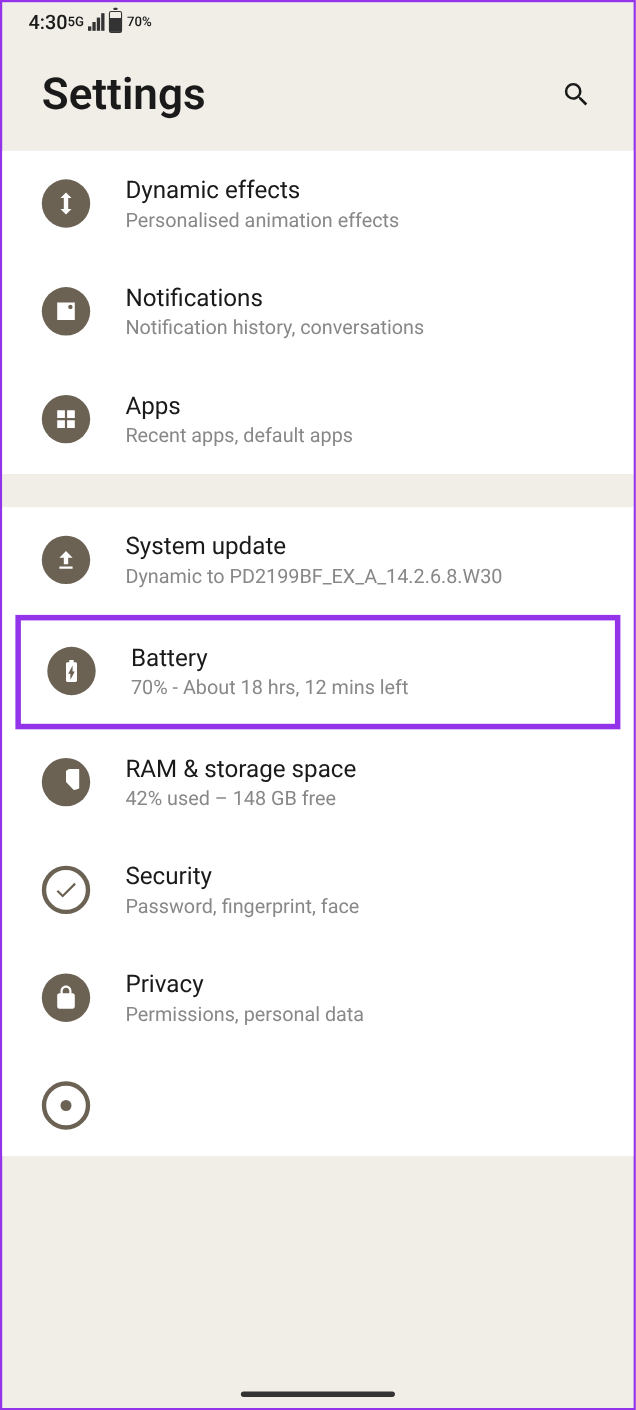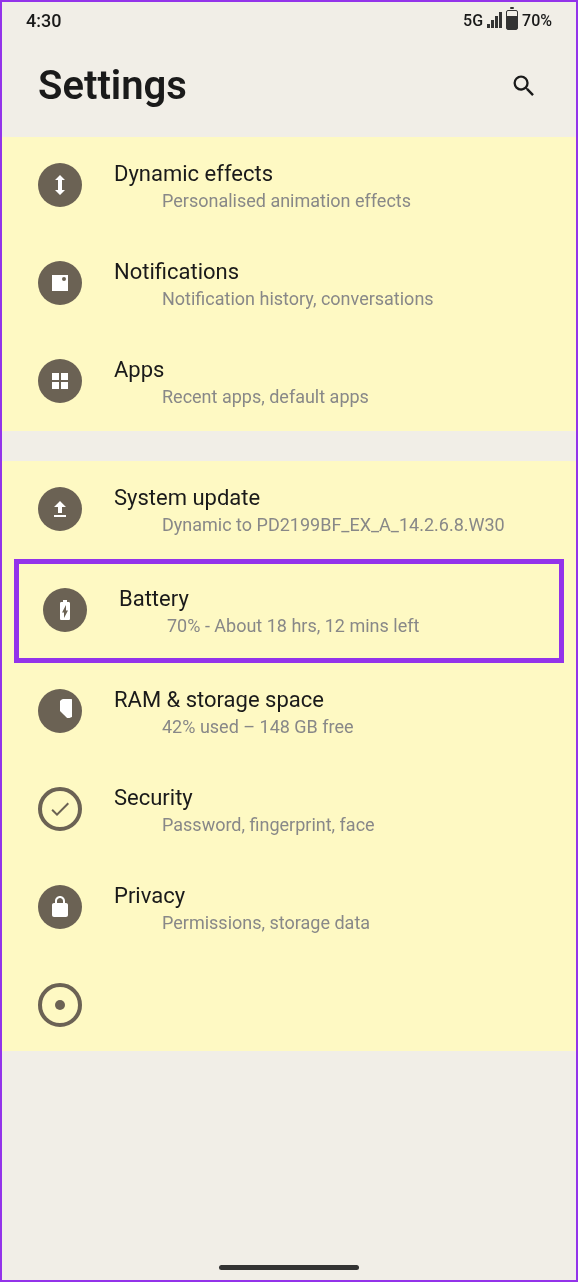--- a/index.html
+++ b/index.html
@@ -8,32 +8,31 @@
       height: 1282px;
       background: #f1eee7;
       font-family: -apple-system, BlinkMacSystemFont, 'Segoe UI', Roboto, sans-serif;
       border: 2px solid #9333ea;
       overflow: hidden;
       position: relative;
     }
     .status-bar {
       height: 36px;
       display: flex;
-      justify-content: space-between;
       align-items: center;
       padding: 0 24px;
       font-size: 18px;
       font-weight: 500;
       color: #1a1a1a;
     }
     .status-right {
       display: flex;
       align-items: center;
       gap: 4px;
-      font-size: 16px;
+      font-size: 12px;
     }
     .battery-icon {
       width: 12px;
       height: 20px;
       border: 1.5px solid #333;
       border-radius: 2px;
       position: relative;
       background: linear-gradient(to top, #333 70%, transparent 70%);
     }
     .battery-icon::before {
@@ -73,21 +72,21 @@
       color: #1a1a1a;
     }
     .search-btn {
       width: 32px;
       height: 32px;
       display: flex;
       align-items: center;
       justify-content: center;
     }
     .section {
-      background: #fef9c3;
+      background: #ffffff;
       padding: 0;
     }
     .gap {
       height: 30px;
       background: #f1eee7;
     }
     .item {
       display: flex;
       align-items: flex-start;
       padding: 24px 36px;
@@ -125,21 +124,20 @@
     .item-title {
       font-size: 22px;
       color: #1a1a1a;
       font-weight: 400;
       margin-bottom: 4px;
     }
     .item-sub {
       font-size: 18px;
       color: #888;
       font-weight: 400;
-      margin-left: 48px;
     }
     .home-indicator {
       position: absolute;
       bottom: 10px;
       left: 50%;
       transform: translateX(-50%);
       width: 140px;
       height: 5px;
       background: #333;
       border-radius: 3px;
@@ -263,21 +261,21 @@
   </div>
 
   <div class="item">
     <div class="icon-circle">
       <svg viewBox="0 0 24 24">
           <path d="M18 8h-1V6c0-2.76-2.24-5-5-5S7 3.24 7 6v2H6c-1.1 0-2 .9-2 2v10c0 1.1.9 2 2 2h12c1.1 0 2-.9 2-2V10c0-1.1-.9-2-2-2zM9 6c0-1.66 1.34-3 3-3s3 1.34 3 3v2H9V6z"></path>
         </svg>
     </div>
     <div class="item-text">
       <div class="item-title">Privacy</div>
-      <div class="item-sub">Permissions, storage data</div>
+      <div class="item-sub">Permissions, personal data</div>
     </div>
   </div>
 
   <div class="item">
     <div class="icon-circle outline">
       <svg viewBox="0 0 24 24">
           <circle cx="12" cy="12" r="5"></circle>
         </svg>
     </div>
   </div>

